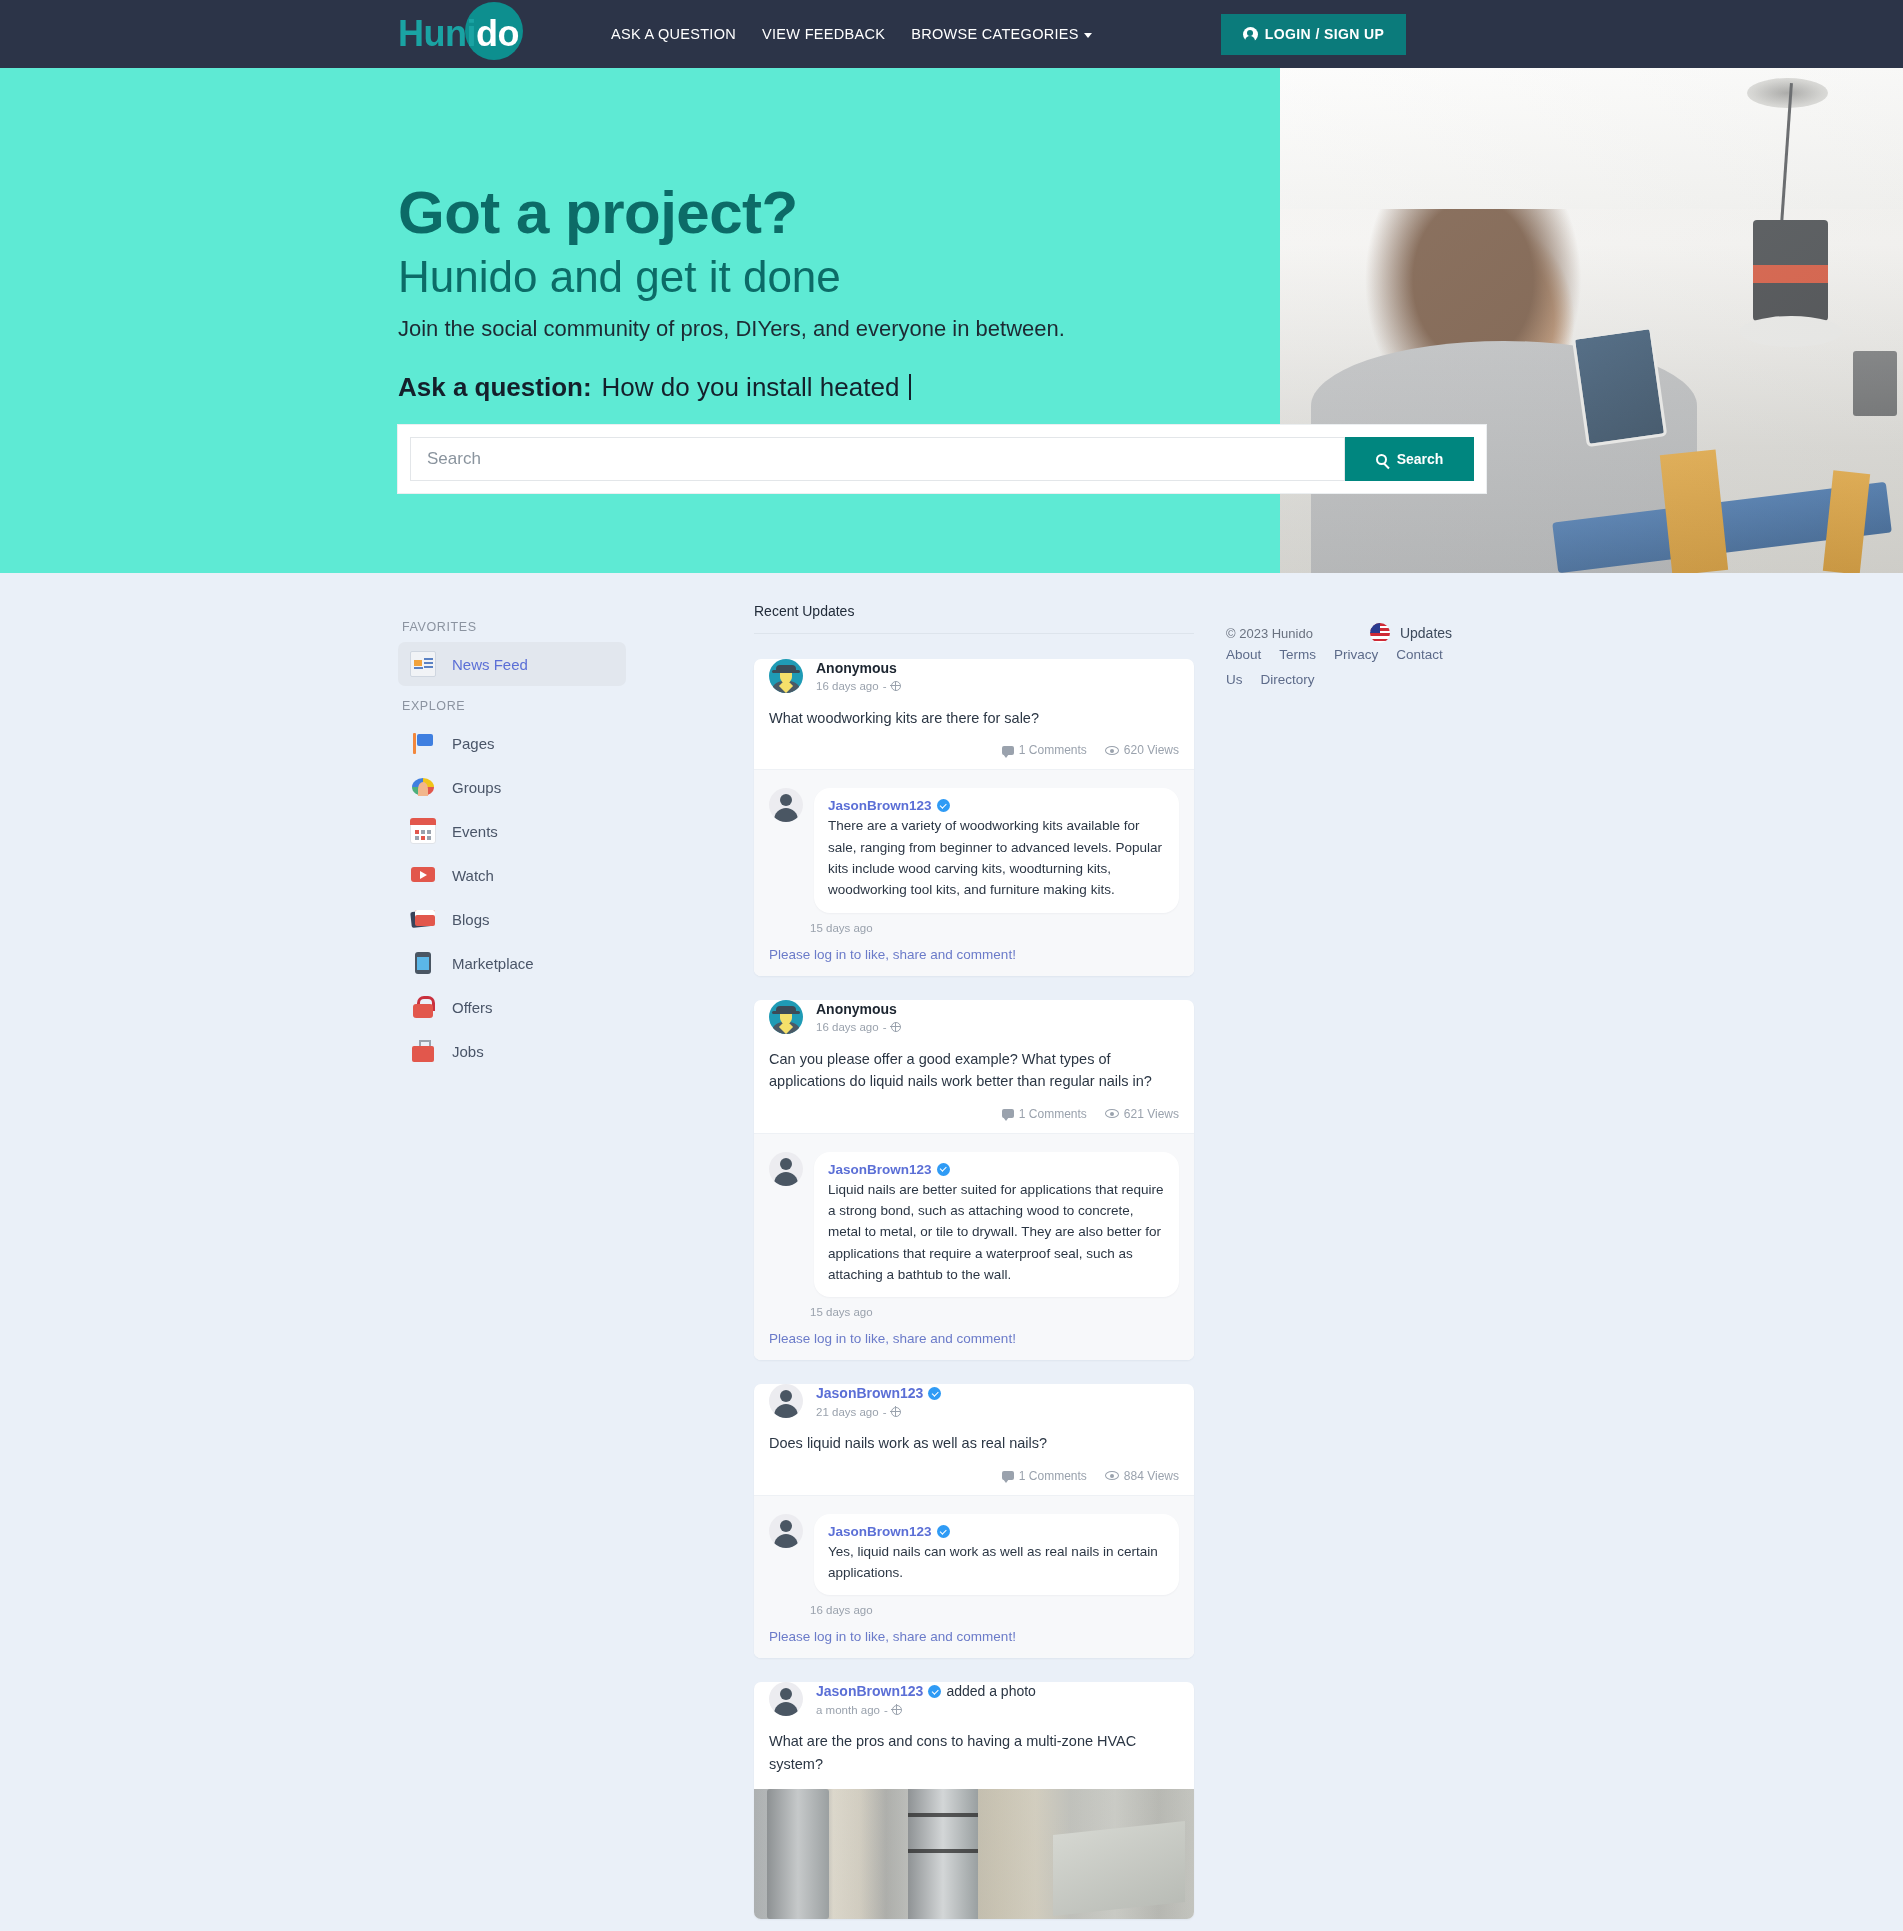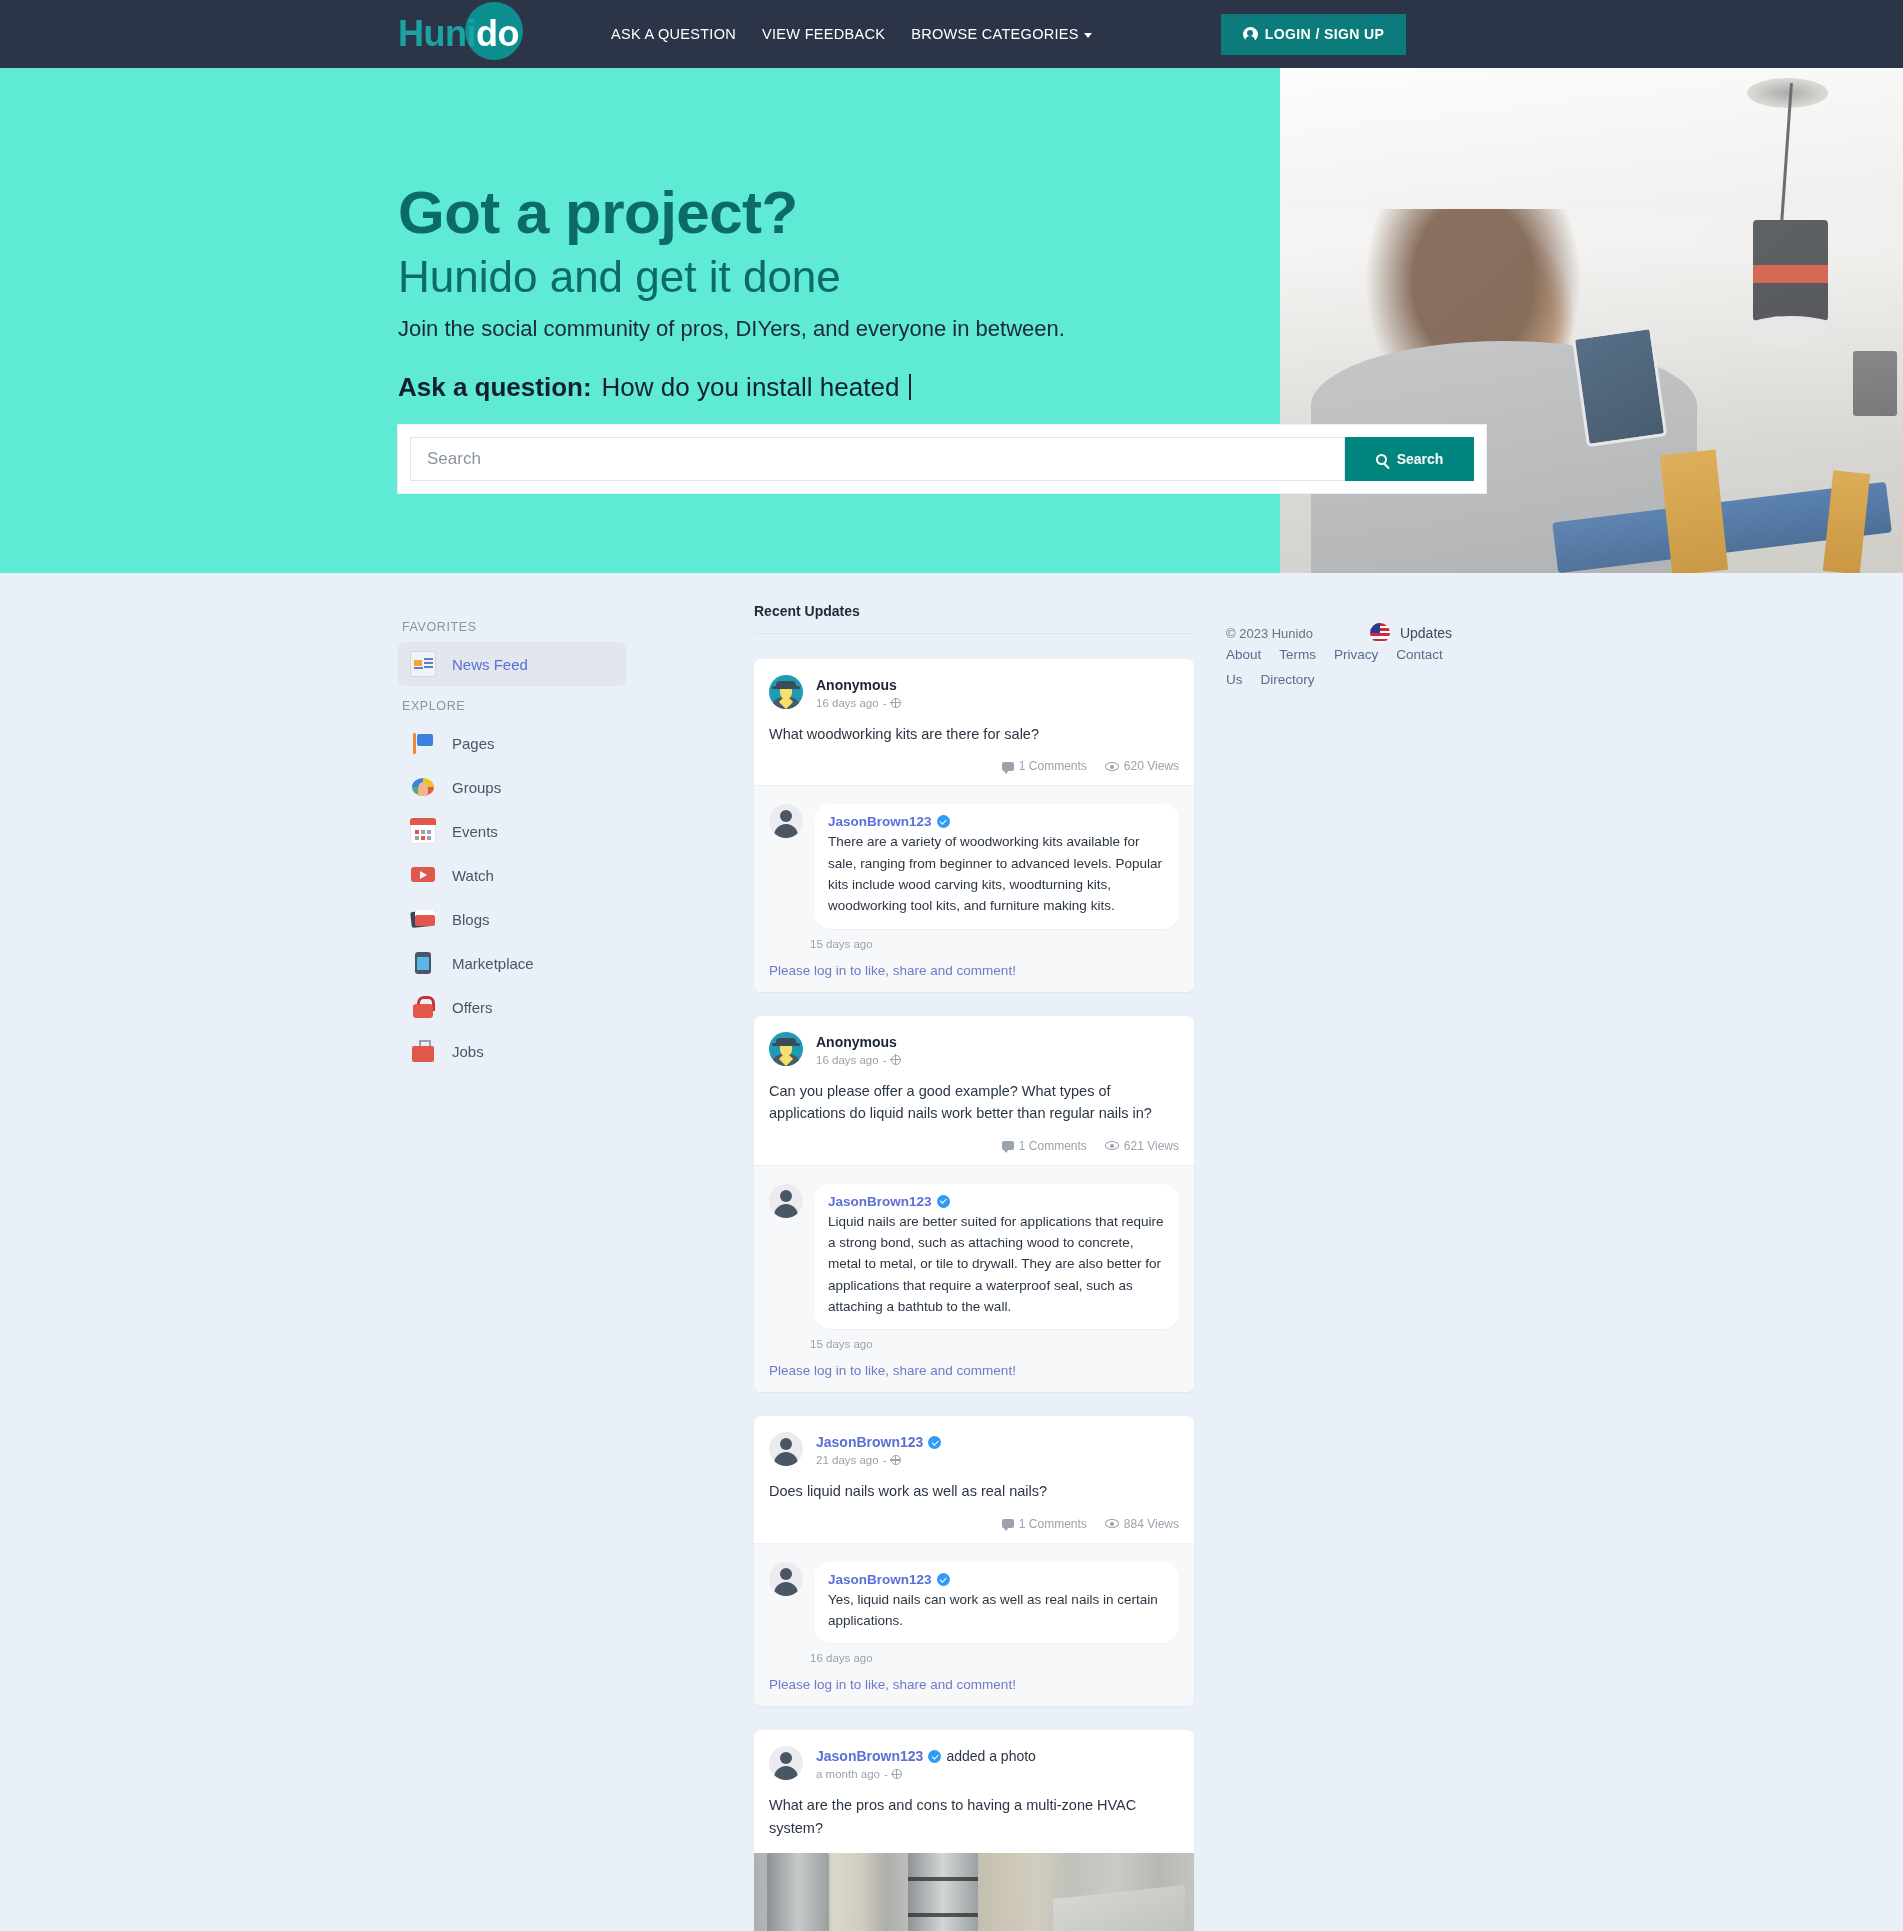--- a/index.html
+++ b/index.html
@@ -313,33 +313,33 @@
     font-size: 15px;
     color: #4a5568;
   }
   .side-item.active { background: #e2e7ee; }
   .side-item.active .side-label { color: #5b6fd6; }
   .side-icon { width: 26px; height: 26px; flex: 0 0 26px; position: relative; }
 
   
   .feed { width: 440px; flex: 0 0 440px; margin-left: 128px; }
   .feed-title {
-    font-size: 14px; font-weight: 700; color: #222c3a;
+    font-size: 14px; font-weight: 400; color: #222c3a;
     padding-bottom: 14px;
     border-bottom: 1px solid #dde4ec;
     margin-bottom: 25px;
   }
   .post {
     background: #ffffff;
     border-radius: 7px;
     margin-bottom: 24px;
     overflow: hidden;
     box-shadow: 0 1px 2px rgba(20,30,50,0.05);
   }
-  .post-head { display: flex; gap: 13px; padding: 16px 15px 0 15px; align-items: flex-end; }
+  .post-head { display: flex; gap: 13px; padding: 0 15px 0 15px; align-items: flex-start; }
   .avatar-anon {
     width: 34px; height: 34px; border-radius: 50%;
     background: #1f9bb5; flex: 0 0 34px; position: relative; overflow: hidden;
   }
   .avatar-anon .hat {
     position:absolute; left:7px; top:6px; width:20px; height:7px;
     background:#3c4b57; border-radius: 4px 4px 1px 1px;
   }
   .avatar-anon .brim {
     position:absolute; left:3px; top:11px; width:28px; height:3px;

